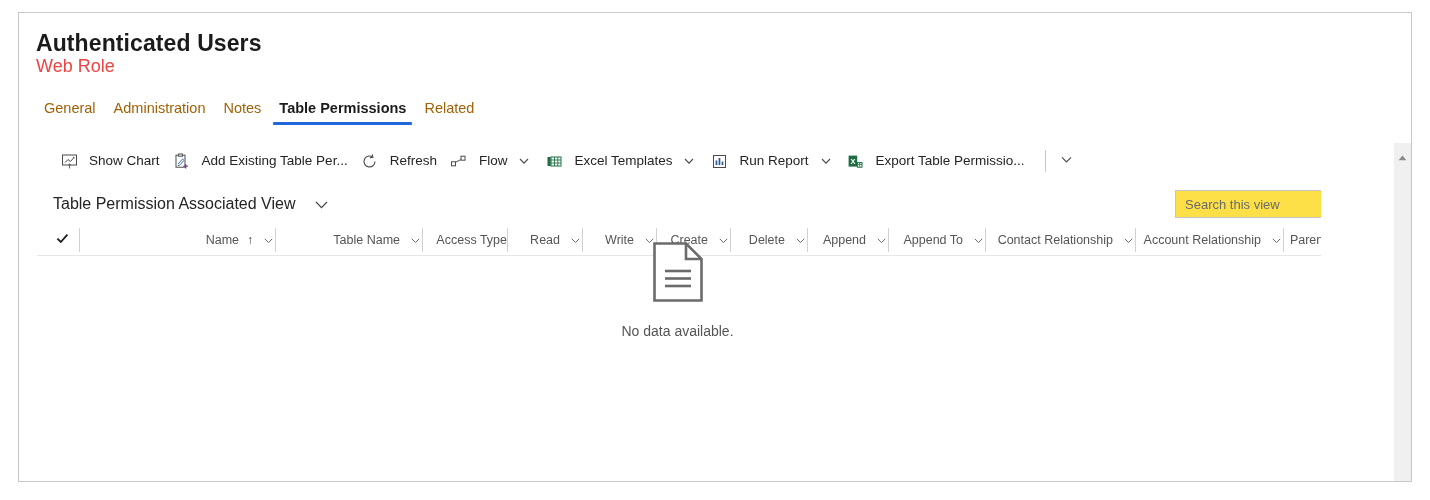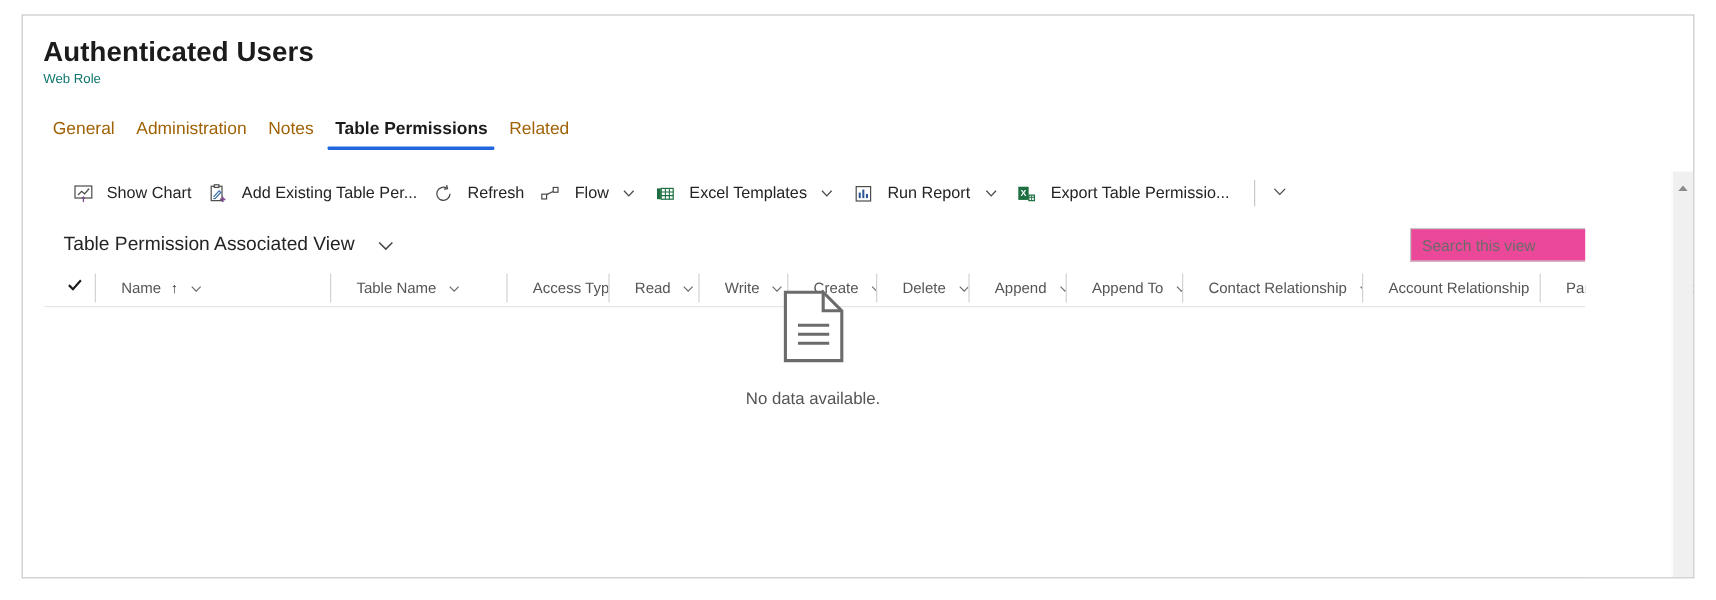--- a/index.html
+++ b/index.html
@@ -31,22 +31,22 @@
     padding: 18px 0 0 17px;
   }
   .record-title {
     font-size: 23px;
     font-weight: bold;
     color: #1b1b1b;
     line-height: 24px;
     letter-spacing: .1px;
   }
   .record-subtitle {
-    font-size: 11px;
-    color: #0f766e;
+    font-size: 18px;
+    color: #ef4444;
     margin-top: 3px;
     line-height: 16px;
   }
 
   
   .tabstrip {
     display: flex;
     align-items: flex-end;
     margin: 19px 0 0 17px;
     height: 32px;
@@ -163,21 +163,21 @@
   .searchbox {
     position: absolute;
     right: 43px;
     top: 9px;
     width: 193px;
     height: 28px;
     border: 1px solid #c5c5c5;
     box-sizing: border-box;
     display: flex;
     align-items: center;
-    background: #ec4899;
+    background: #fde047;
   }
   .searchbox input {
     border: 0;
     outline: 0;
     flex: 1;
     font-family: "Liberation Sans", sans-serif;
     font-size: 13px;
     color: #242424;
     padding: 0 4px 0 9px;
     background: transparent;
@@ -226,20 +226,21 @@
     height: 24px;
     box-sizing: border-box;
     border-left: 1px solid #d2d2d2;
     padding-left: 21px;
     font-size: 12.5px;
     color: #555555;
     cursor: pointer;
     overflow: hidden;
     white-space: nowrap;
     flex: none;
+    justify-content: flex-end;
   }
   .col .sortarrow {
     margin-left: 8px;
     font-size: 12px;
     color: #333;
     line-height: 12px;
   }
   .col .ch {
     display: inline-flex;
     align-items: center;

